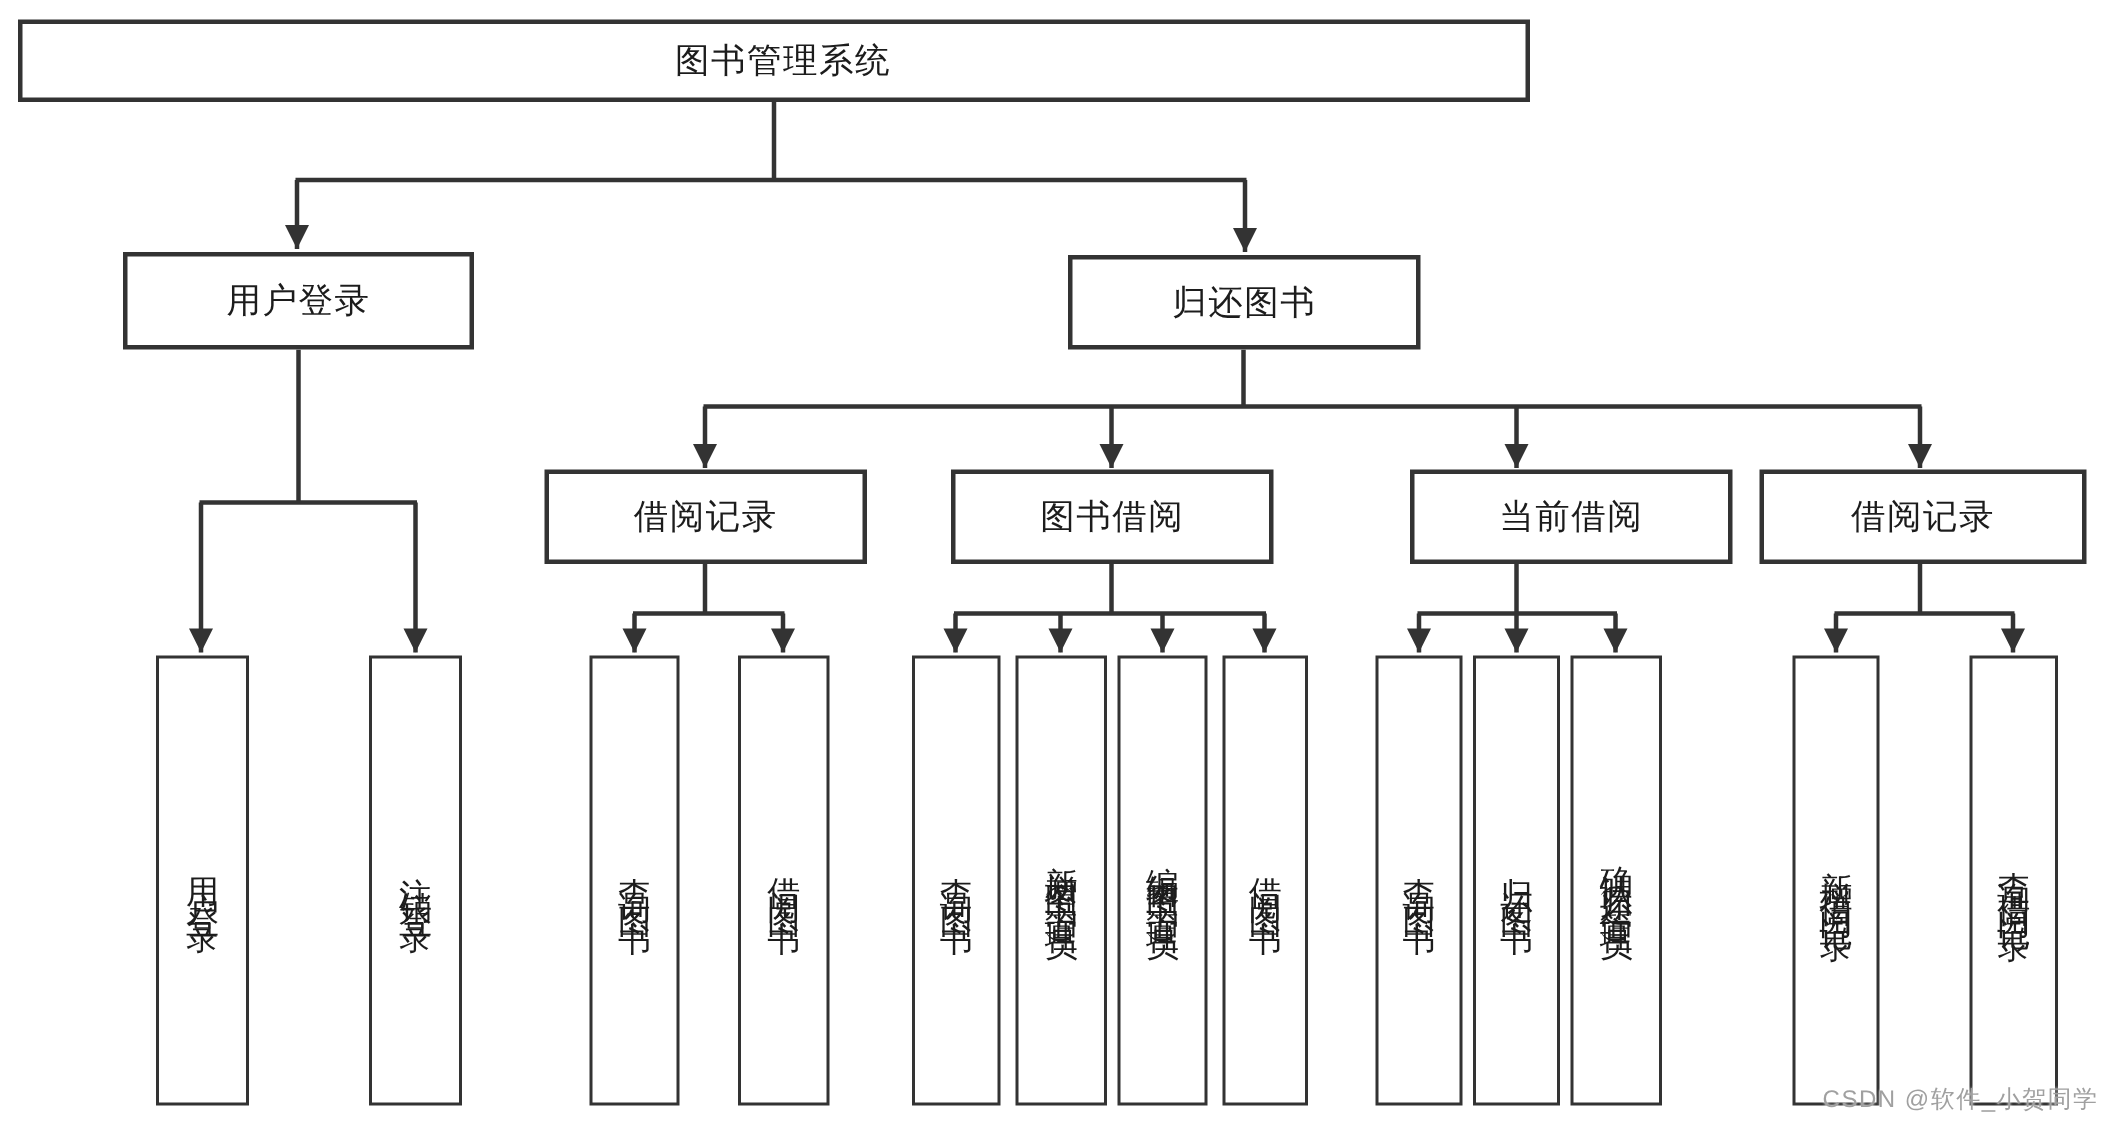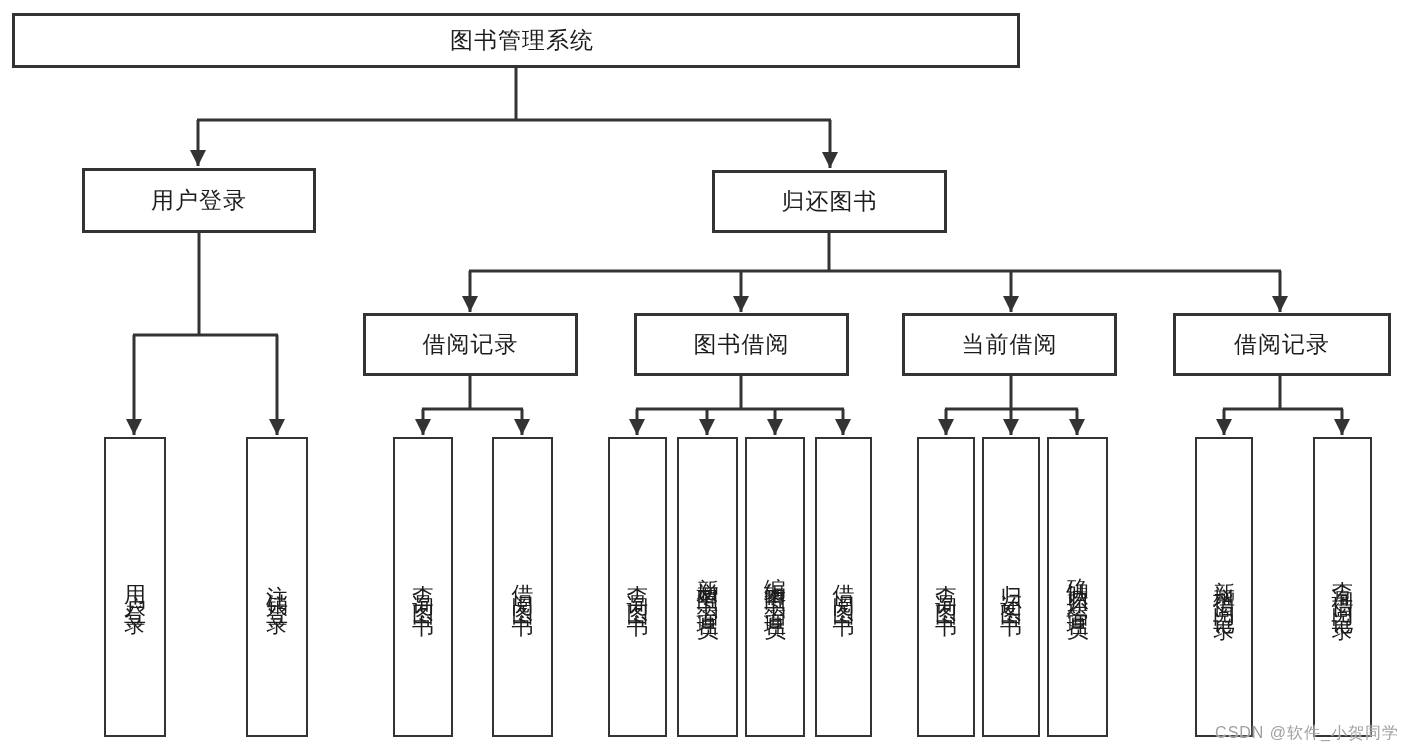--- a/index.html
+++ b/index.html
@@ -121,21 +121,21 @@
   <div class="box" style="left:712px; top:170px; width:235px; height:63px;">
     <span>归还图书</span>
   </div>
 
   <div class="box" style="left:363px; top:313px; width:215px; height:63px;">
     <span>借阅记录</span>
   </div>
   <div class="box" style="left:634px; top:313px; width:215px; height:63px;justify-content:center;">
     <span>图书借阅</span>
   </div>
-  <div class="box" style="left:902px; top:313px; width:215px; height:63px;align-items:center;">
+  <div class="box" style="left:940px; top:313px; width:215px; height:63px;align-items:center;">
     <span>当前借阅</span>
   </div>
   <div class="box" style="left:1173px; top:313px; width:218px; height:63px;">
     <span>借阅记录</span>
   </div>
 
   <div class="vbox" style="left:104px; width:62px;">
     <span class="vtext">用户登录</span>
   </div>
   <div class="vbox" style="left:246px; width:62px;">

